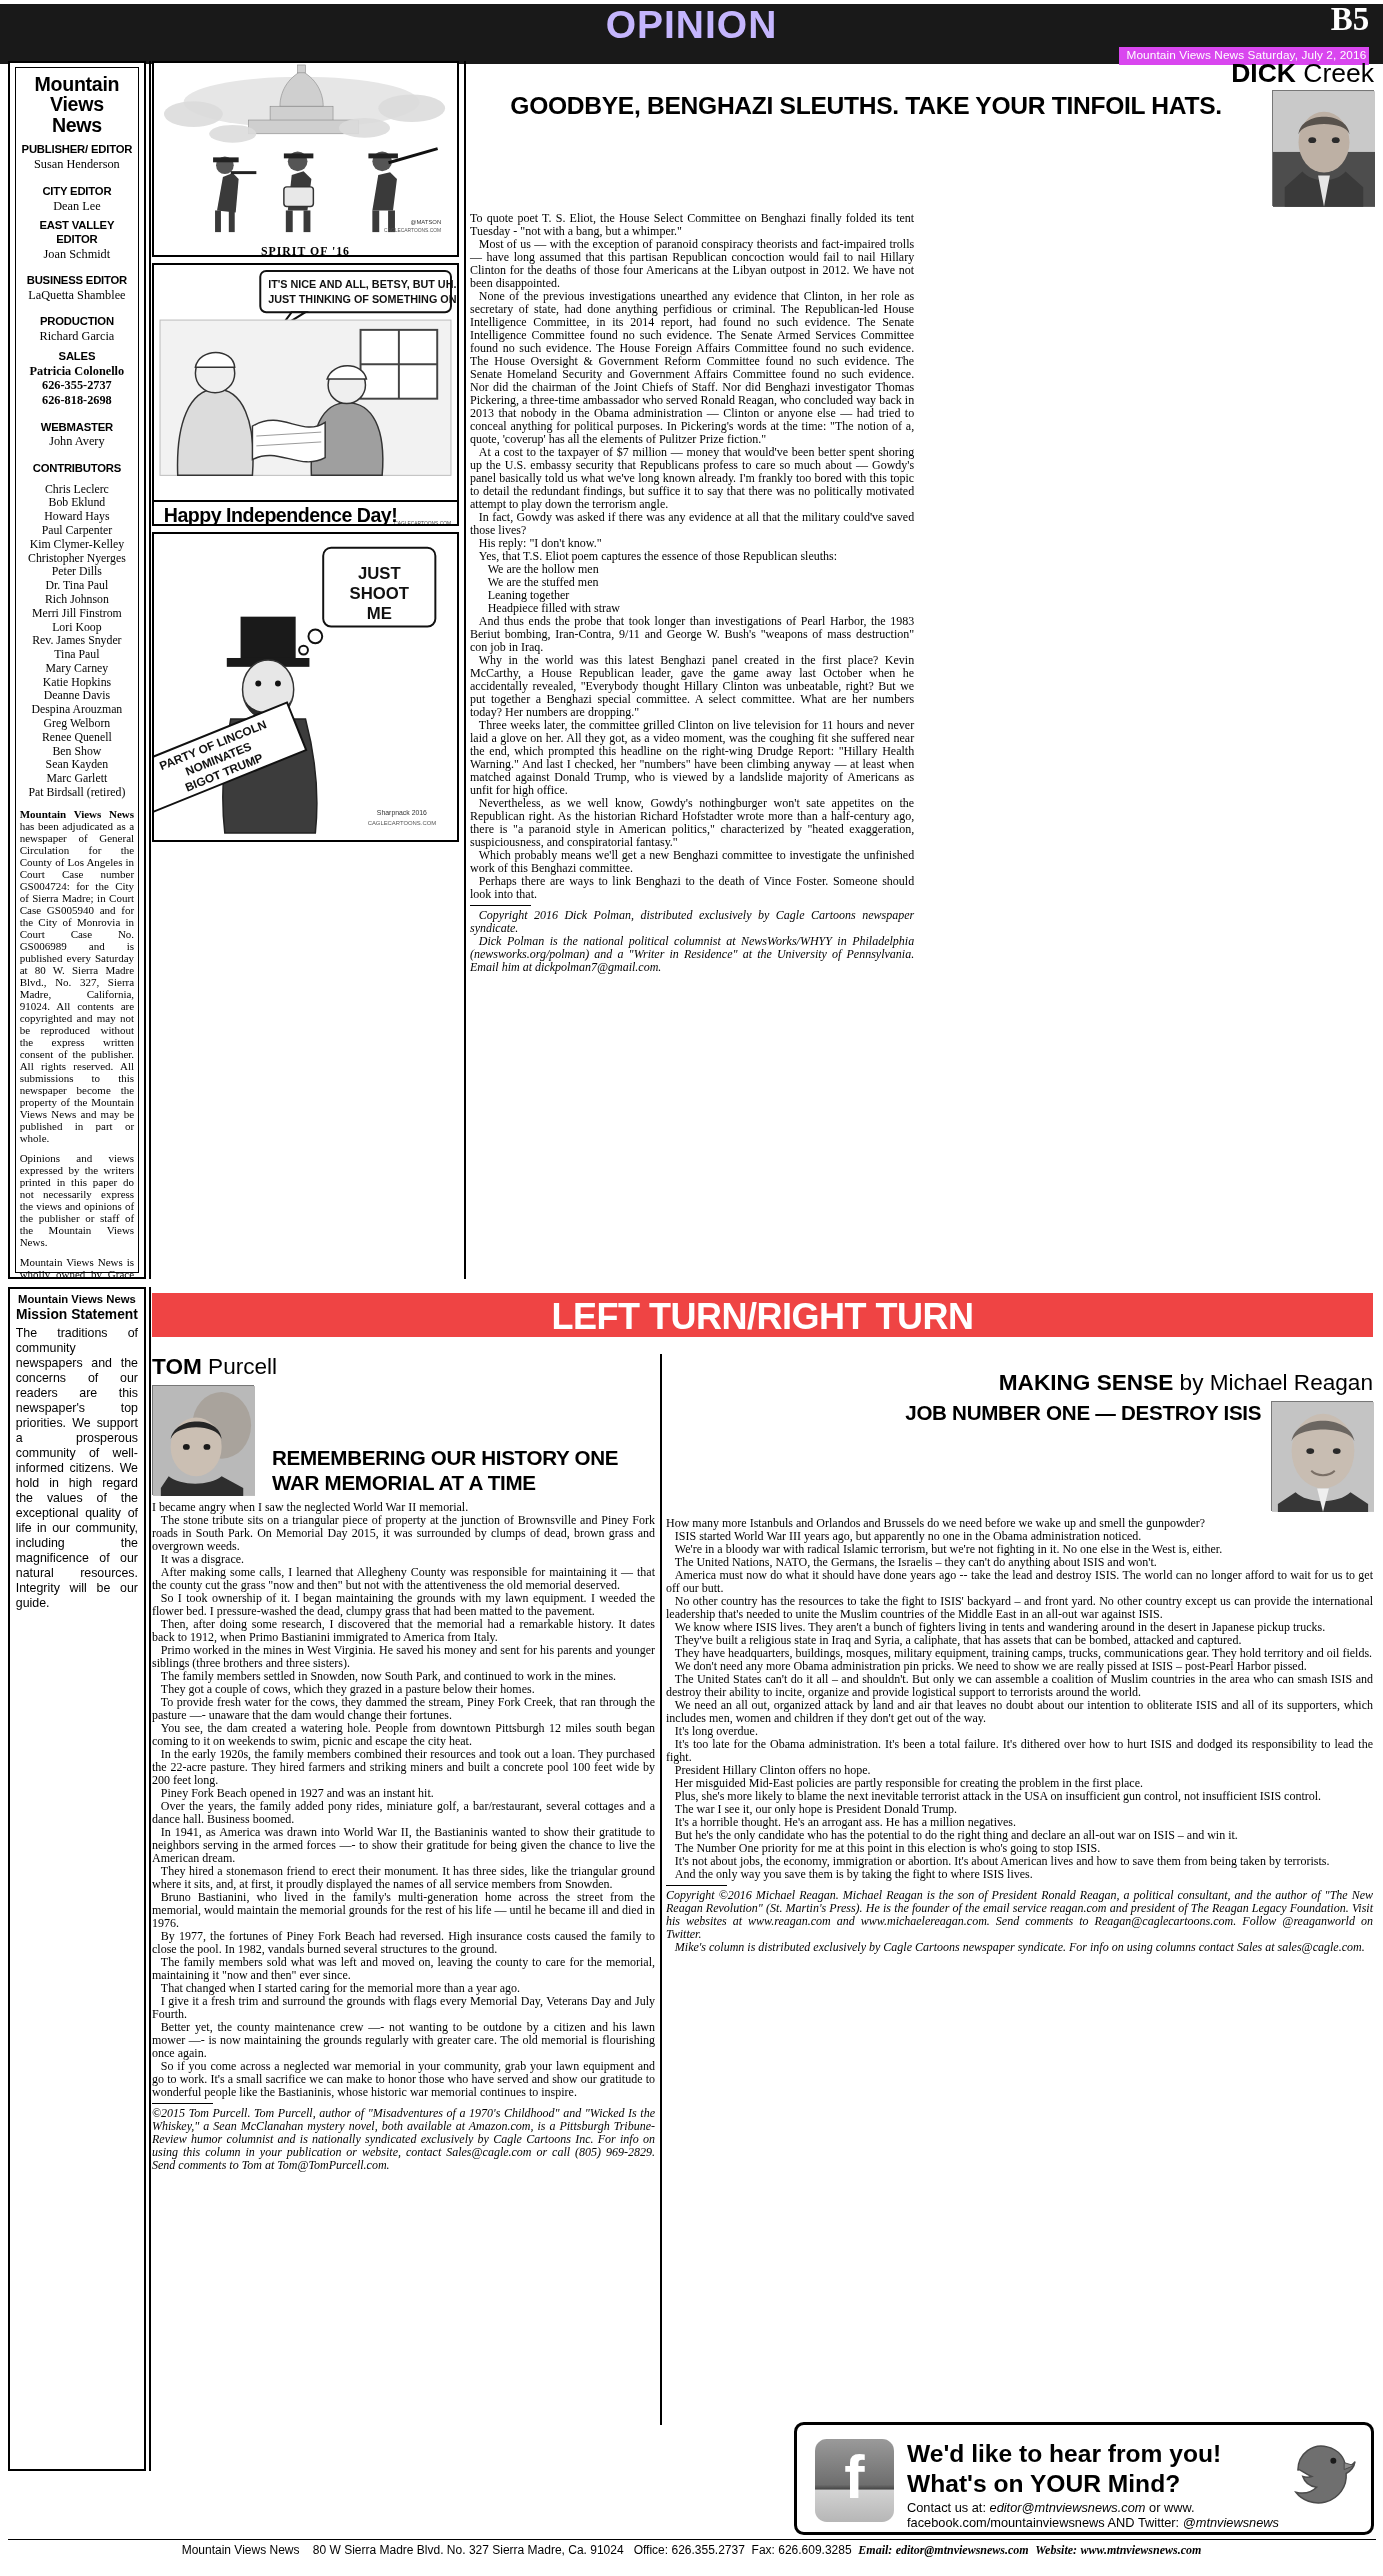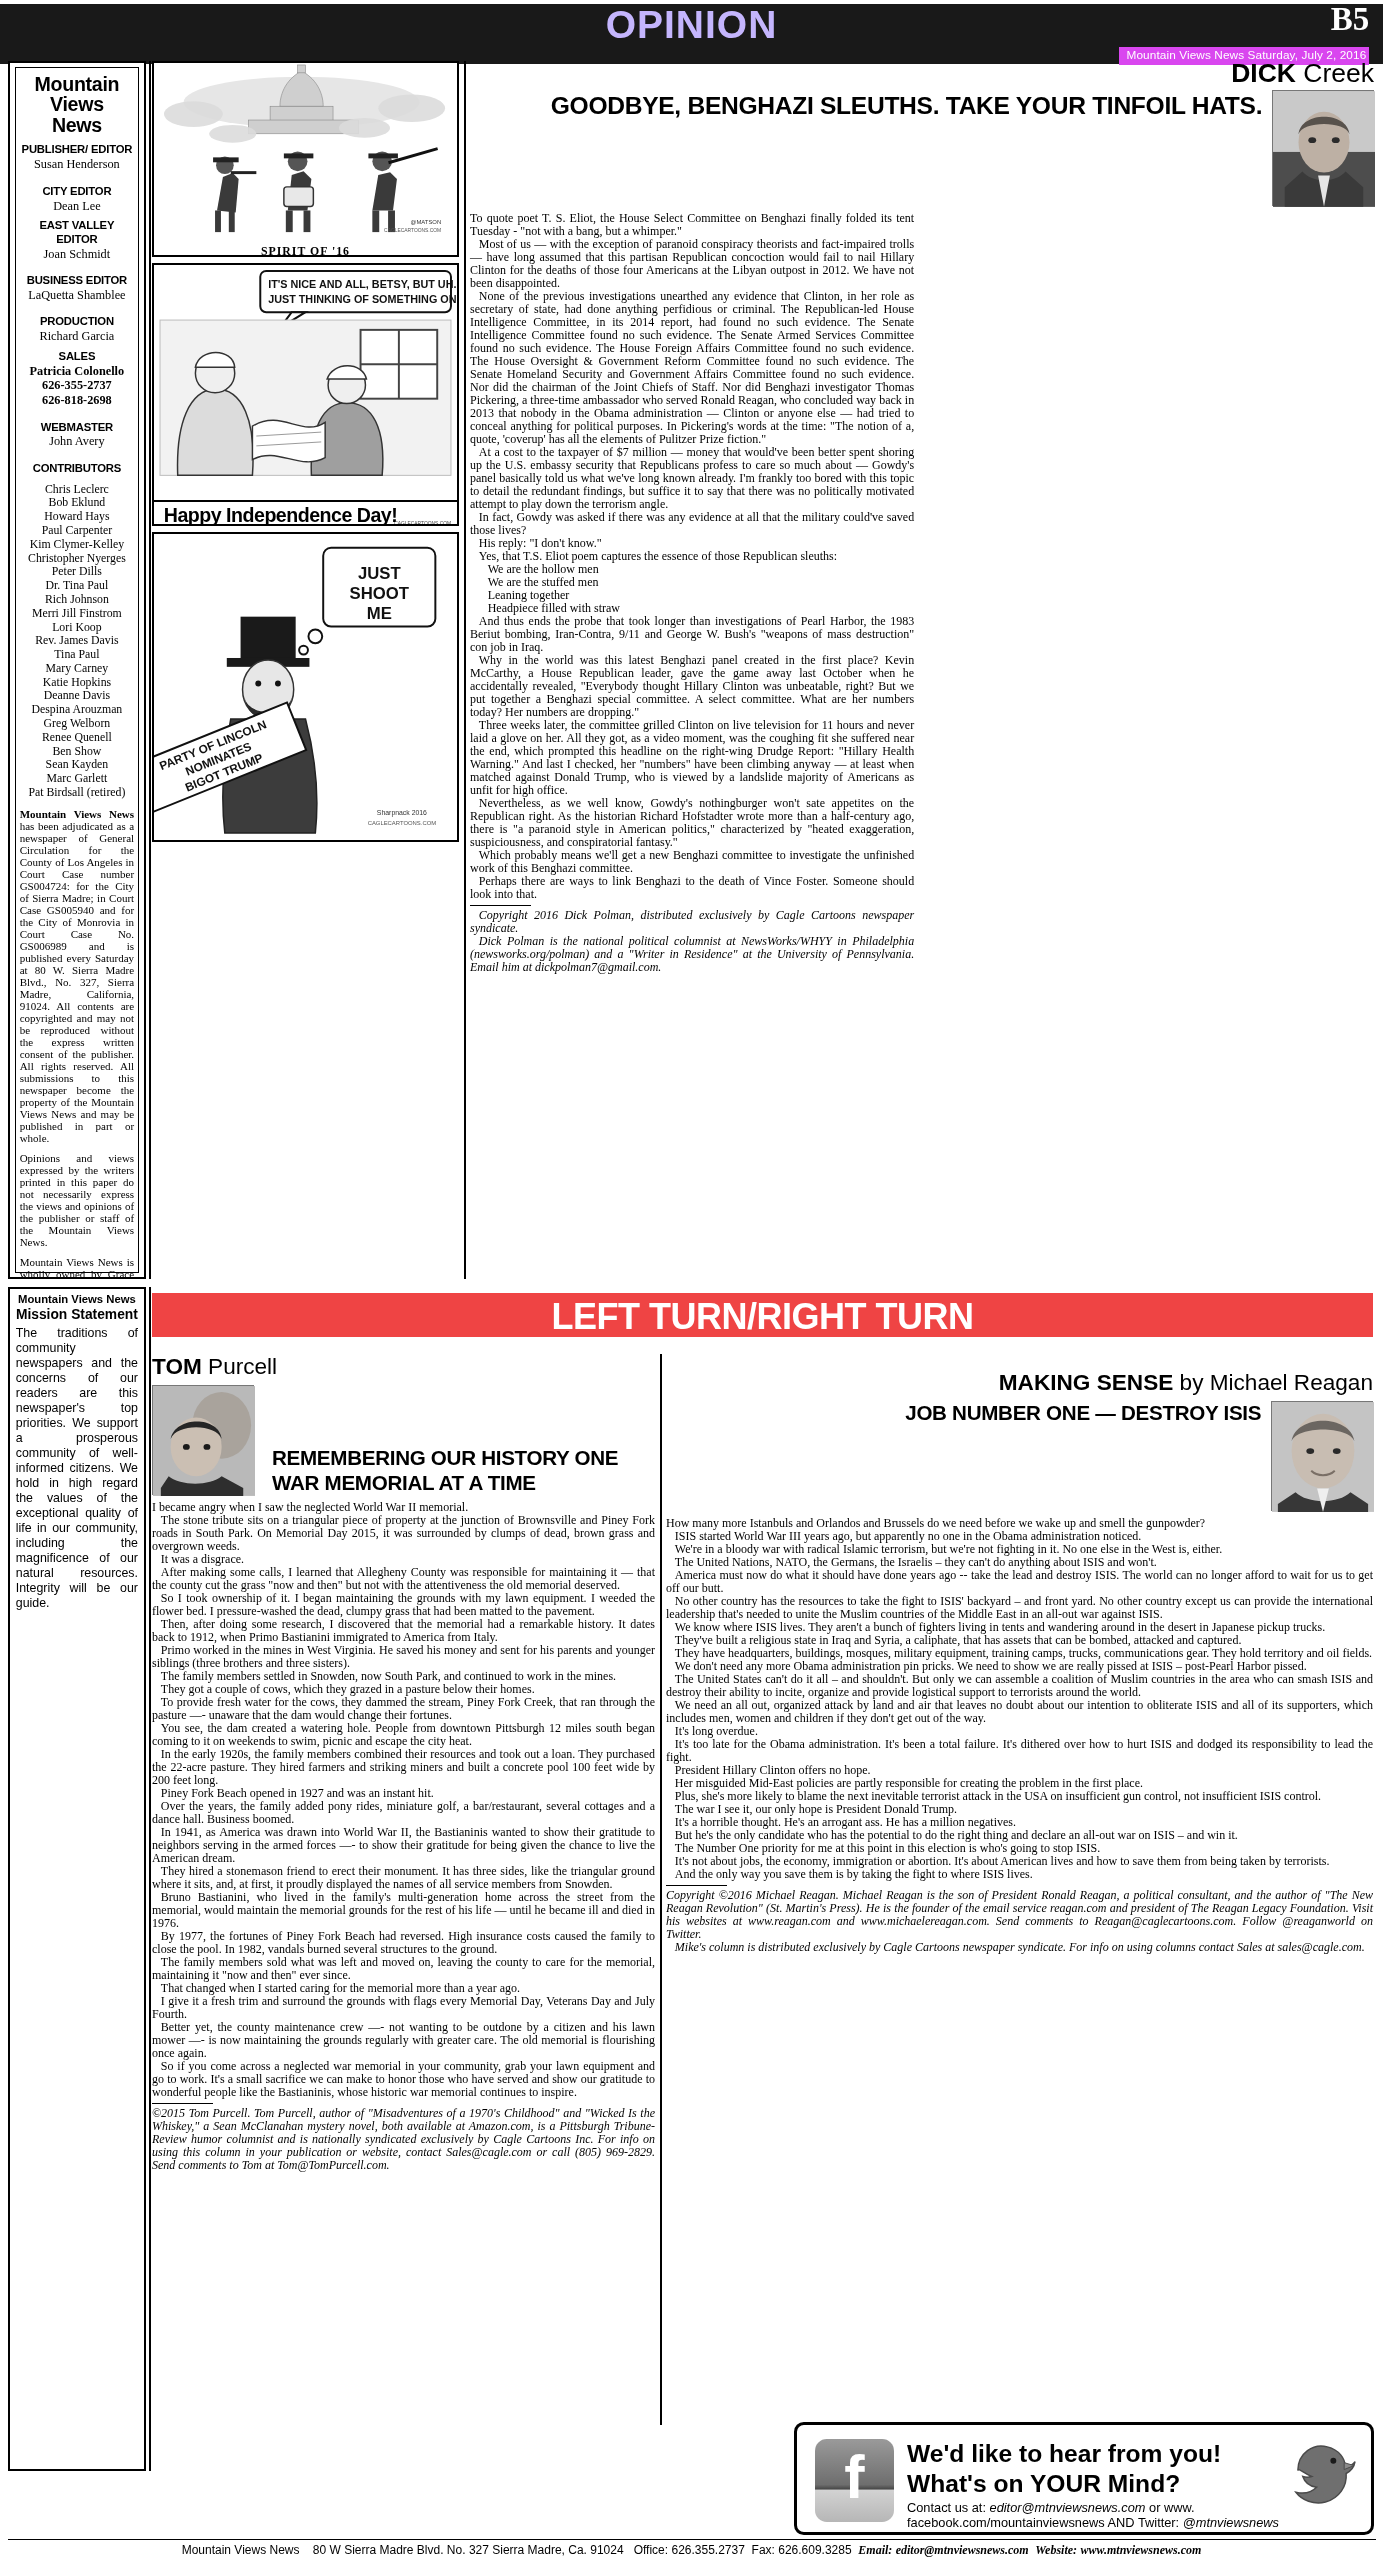--- a/index.html
+++ b/index.html
@@ -107,21 +107,21 @@
 
   
   .polman { position:absolute; left:470px; top:59px; width:904px; }
   .byline-big {
     text-align:right; font-family:"Liberation Sans", sans-serif;
     font-size:26.5px; line-height:29.5px; margin-bottom:3.9px;
   }
   .byline-big b { font-weight:bold; }
   .col-head {
     font-family:"Liberation Sans", sans-serif;
-    font-weight:bold; font-size:24.6px; line-height:28.5px; text-align:right;
+    font-weight:bold; font-size:24.6px; line-height:28.5px; text-align:center;
     letter-spacing:-0.3px;
   }
   .photo {
     background:linear-gradient(150deg,#d9d9d9,#8f8f8f 45%,#5c5c5c 80%,#3b3b3b);
     border:1px solid #777;
   }
   .artbody {
     font-family:"Liberation Serif", serif;
     font-size:12px; line-height:13px; text-align:justify;
   }
@@ -247,21 +247,21 @@
           <div class="sb-contrib">Bob Eklund</div>
           <div class="sb-contrib">Howard Hays</div>
           <div class="sb-contrib">Paul Carpenter</div>
           <div class="sb-contrib">Kim Clymer-Kelley</div>
           <div class="sb-contrib">Christopher Nyerges</div>
           <div class="sb-contrib">Peter Dills</div>
           <div class="sb-contrib">Dr. Tina Paul</div>
           <div class="sb-contrib">Rich Johnson</div>
           <div class="sb-contrib">Merri Jill Finstrom</div>
           <div class="sb-contrib">Lori Koop</div>
-          <div class="sb-contrib">Rev. James Davis</div>
+          <div class="sb-contrib">Rev. James Snyder</div>
           <div class="sb-contrib">Tina Paul</div>
           <div class="sb-contrib">Mary Carney</div>
           <div class="sb-contrib">Katie Hopkins</div>
           <div class="sb-contrib">Deanne Davis</div>
           <div class="sb-contrib">Despina Arouzman</div>
           <div class="sb-contrib">Greg Welborn</div>
           <div class="sb-contrib">Renee Quenell</div>
           <div class="sb-contrib">Ben Show</div>
           <div class="sb-contrib">Sean Kayden</div>
           <div class="sb-contrib">Marc Garlett</div>

